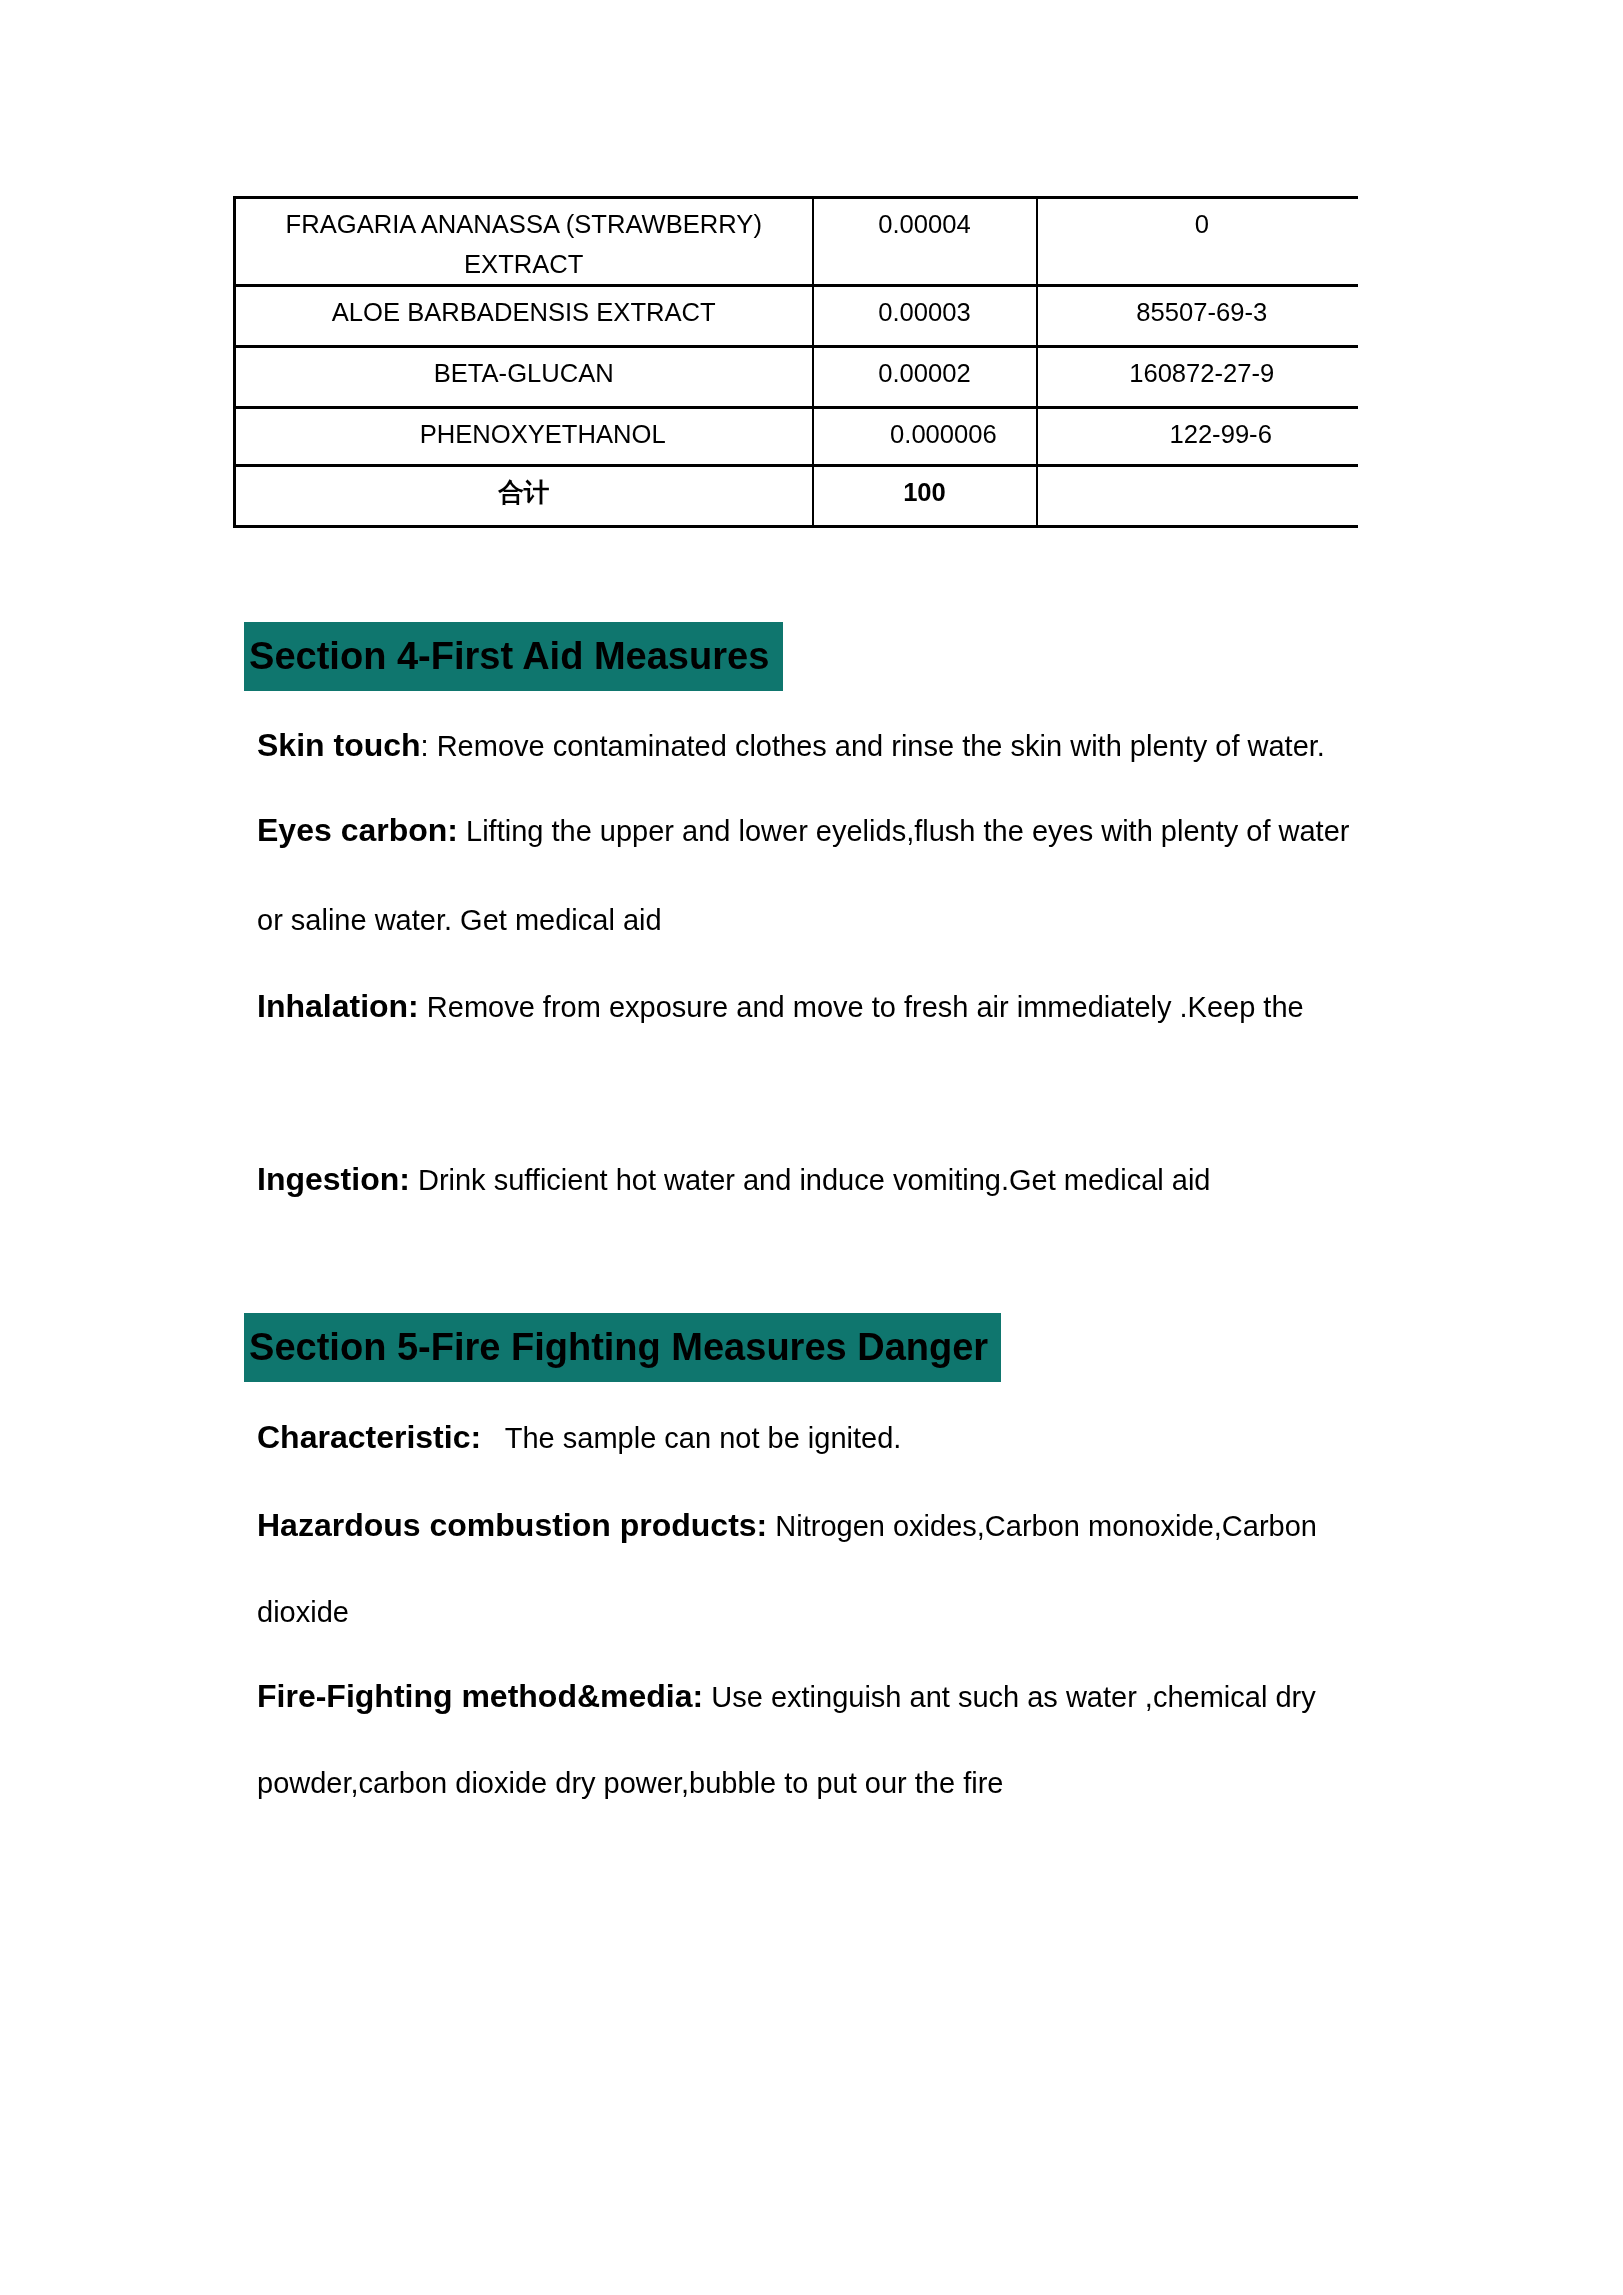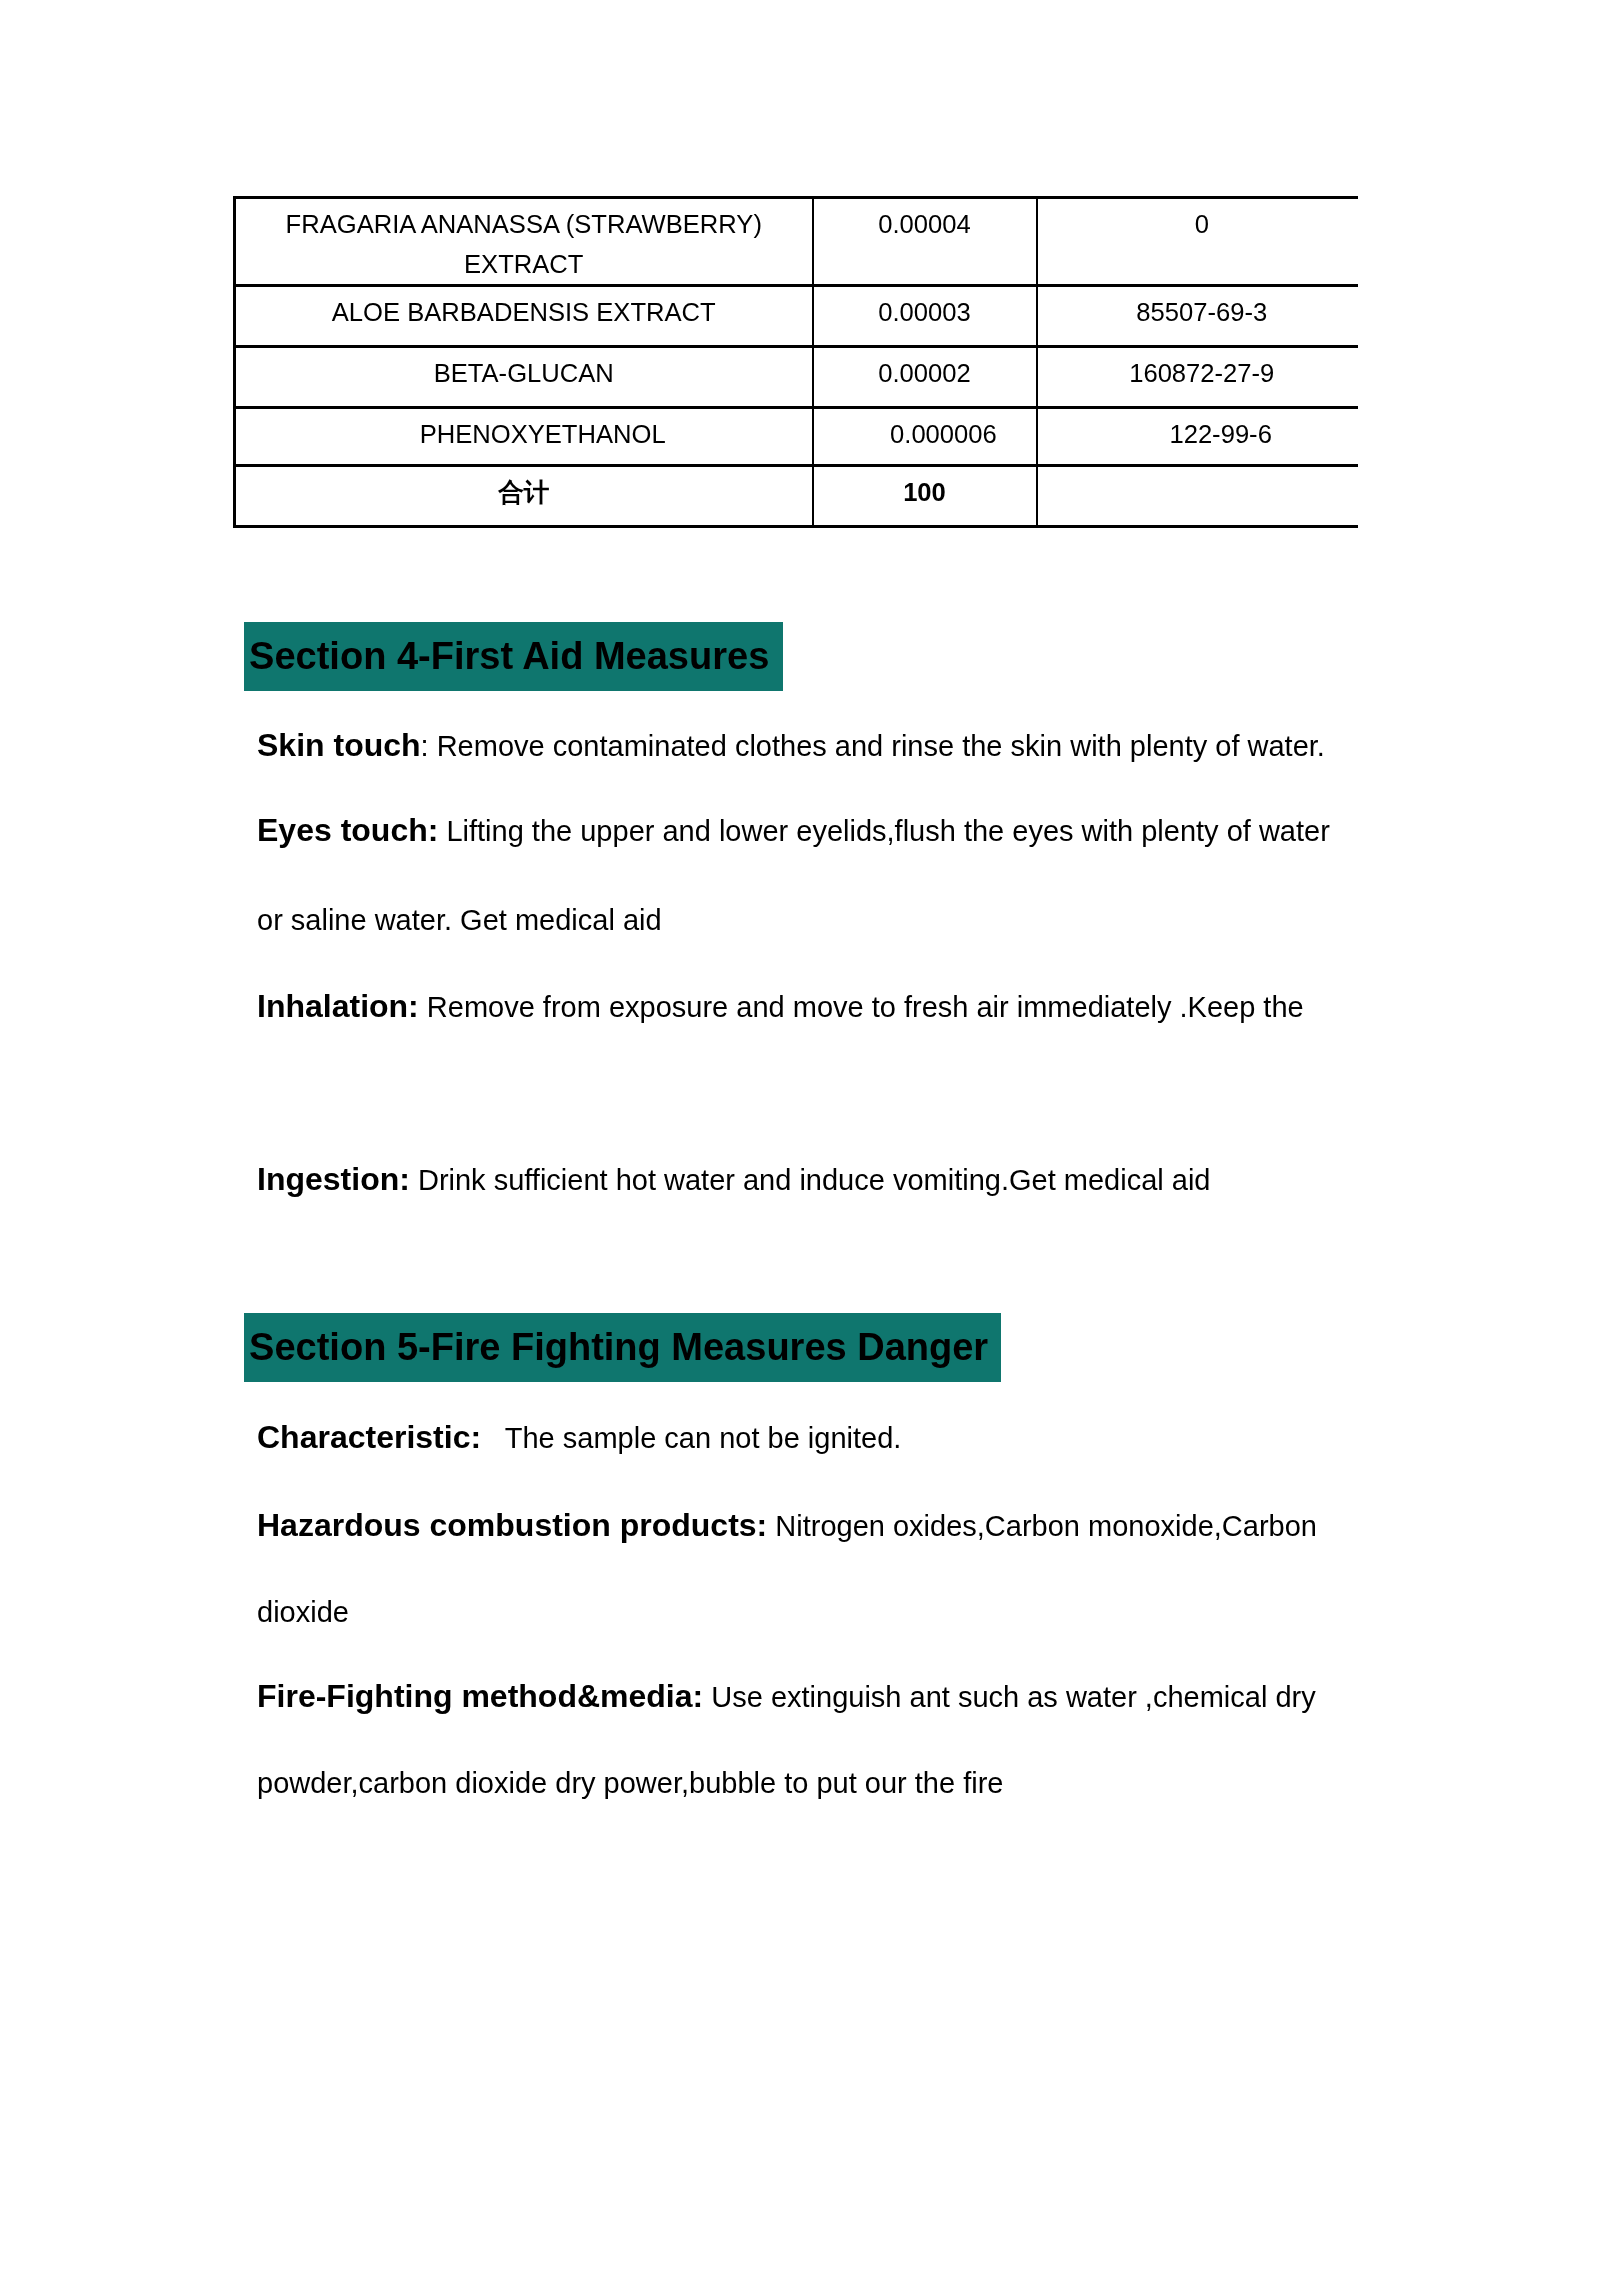--- a/index.html
+++ b/index.html
@@ -117,21 +117,21 @@
   </table>
 
   <div class="sec-heading s4">
     <span>Section 4-First Aid Measures</span>
   </div>
 
   <div class="line" style="top:724px">
     <span class="lead">Skin touch</span><span class="rest">: Remove contaminated clothes and rinse the skin with plenty of water.</span>
   </div>
   <div class="line" style="top:809px">
-    <span class="lead">Eyes touch:</span><span class="rest"> Lifting the upper and lower eyelids,flush the eyes with plenty of water</span>
+    <span class="lead">Eyes carbon:</span><span class="rest"> Lifting the upper and lower eyelids,flush the eyes with plenty of water</span>
   </div>
   <div class="line" style="top:898px">
     <span class="lead"></span><span class="rest">or saline water. Get medical aid</span>
   </div>
   <div class="line" style="top:985px">
     <span class="lead">Inhalation:</span><span class="rest"> Remove from exposure and move to fresh air immediately .Keep the</span>
   </div>
   <div class="line" style="top:1158px">
     <span class="lead">Ingestion:</span><span class="rest"> Drink sufficient hot water and induce vomiting.Get medical aid</span>
   </div>

